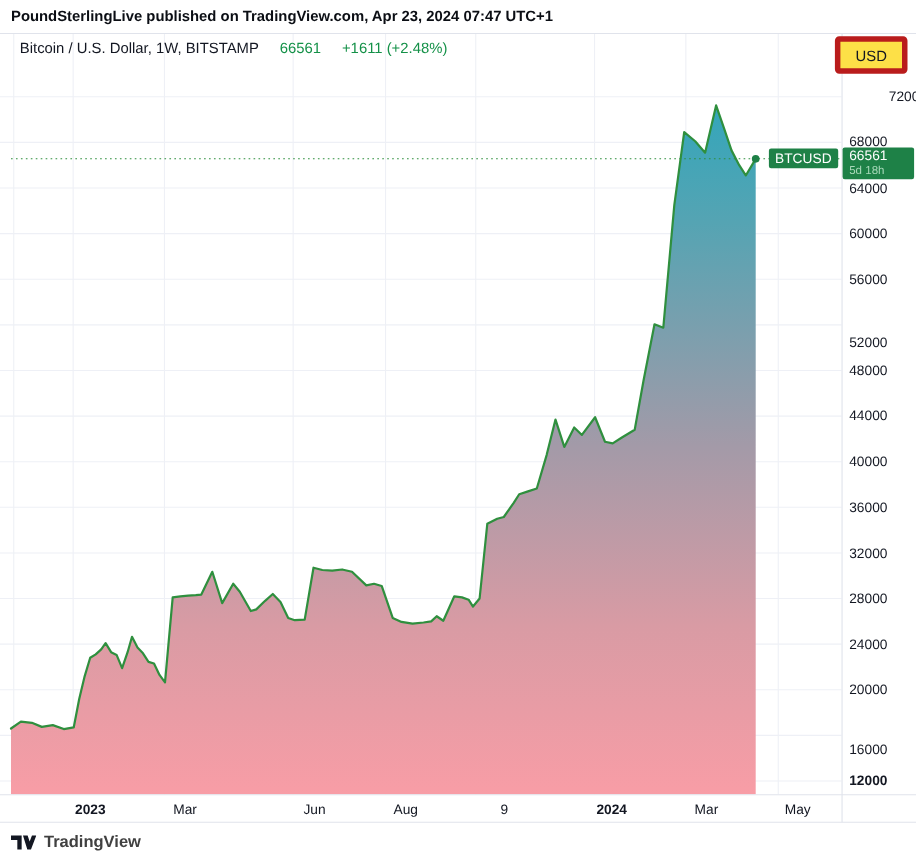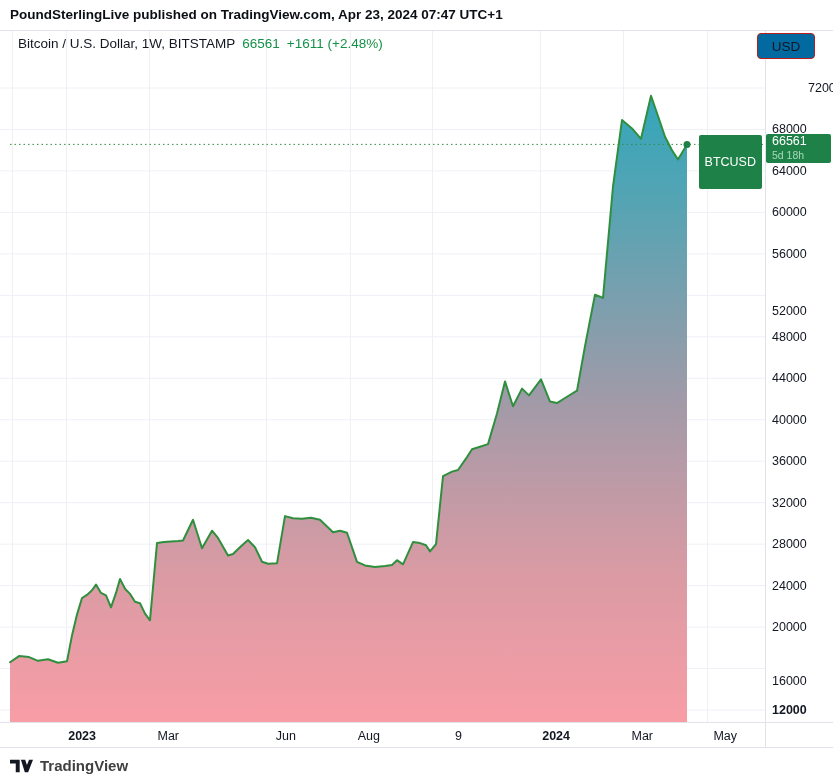--- a/index.html
+++ b/index.html
@@ -7,41 +7,41 @@
     width:833px;height:783px;position:relative;background:#ffffff;
     font-family:"Liberation Sans",sans-serif;color:#131722;overflow:hidden;
   }
   #attribution{
     position:absolute;left:10px;top:7px;font-size:13.5px;font-weight:600;
     color:#0b0e14;white-space:nowrap;
   }
   #chart-svg{position:absolute;left:0;top:0;}
   #title-row{
     position:absolute;left:18px;top:36px;display:flex;align-items:baseline;
-    gap:7px;font-size:13.5px;white-space:nowrap;
+    gap:19px;font-size:13.5px;white-space:nowrap;
   }
   #symbol-title{color:#131722;}
   .green-text{color:#149148;}
   #usd-button{
-    position:absolute;right:18px;top:33px;width:56px;height:24px;
-    background:#0369a1;border:1px solid #b91c1c;border-radius:4px;
+    position:absolute;right:8px;top:33px;width:56px;height:24px;
+    background:#fde047;border:5px solid #b91c1c;border-radius:4px;
     display:flex;align-items:center;justify-content:center;
     font-size:13.5px;color:#131722;cursor:pointer;
   }
   .y-tick{
     position:absolute;left:772px;width:58px;height:16px;line-height:16px;
     font-size:12.5px;color:#131722;text-align:left;
   }
   .x-tick{
     position:absolute;top:729px;width:60px;margin-left:-30px;text-align:right;
     font-size:12.5px;color:#131722;
   }
   .x-tick.bold{font-weight:700;}
   #btcusd-label{
-    position:absolute;right:71px;top:136px;height:18px;padding:18px 6px;
+    position:absolute;right:71px;top:136px;height:18px;padding:0 6px;
     background:#1e8147;color:#fff;font-size:12.5px;line-height:18px;
     border-radius:2px;
   }
   #price-label{
     position:absolute;left:766px;top:134px;width:65px;height:29px;
     background:#1e8147;color:#fff;text-align:left;border-radius:2px;
     padding-left:6px;box-sizing:border-box;
   }
   #price-label .p{font-size:12.5px;line-height:15px;}
   #price-label .cd{font-size:10.5px;line-height:12px;color:#a9d9ba;}

